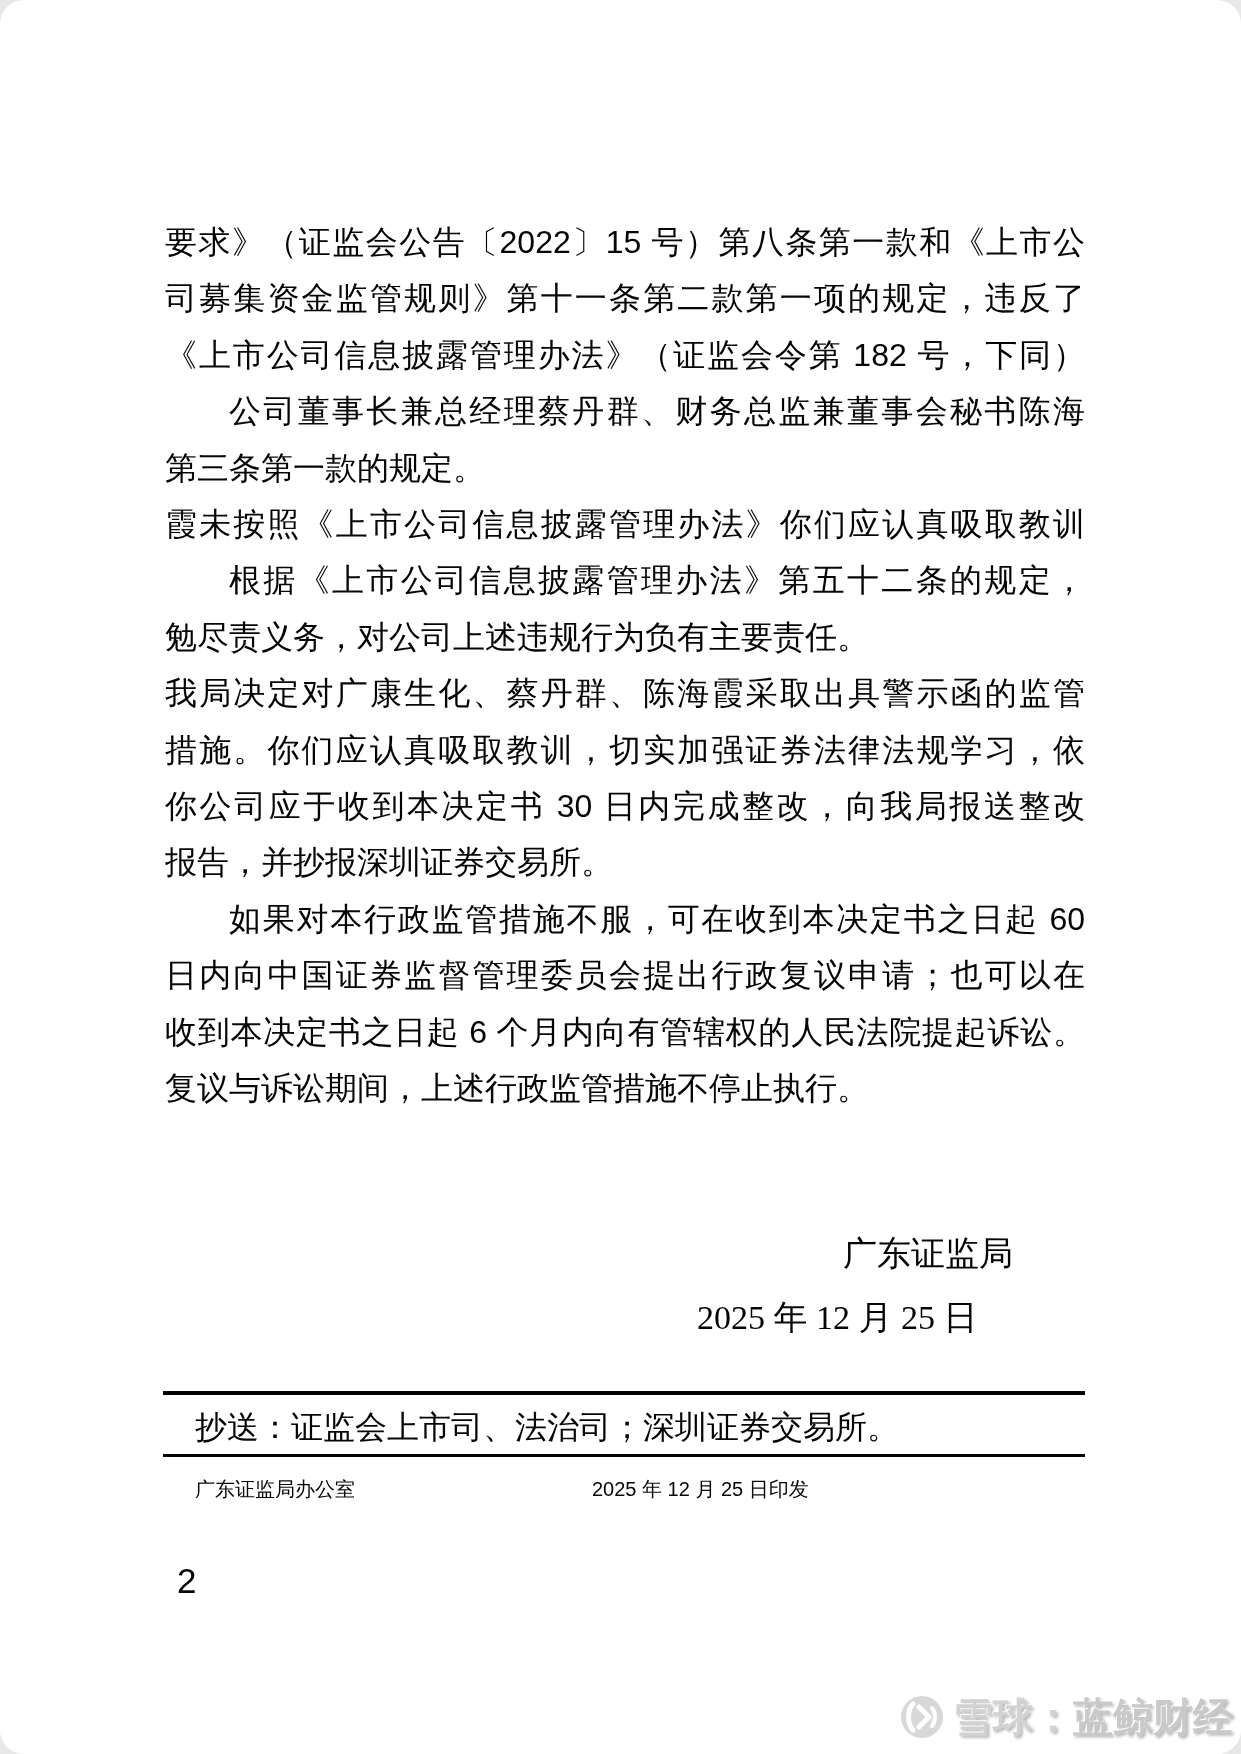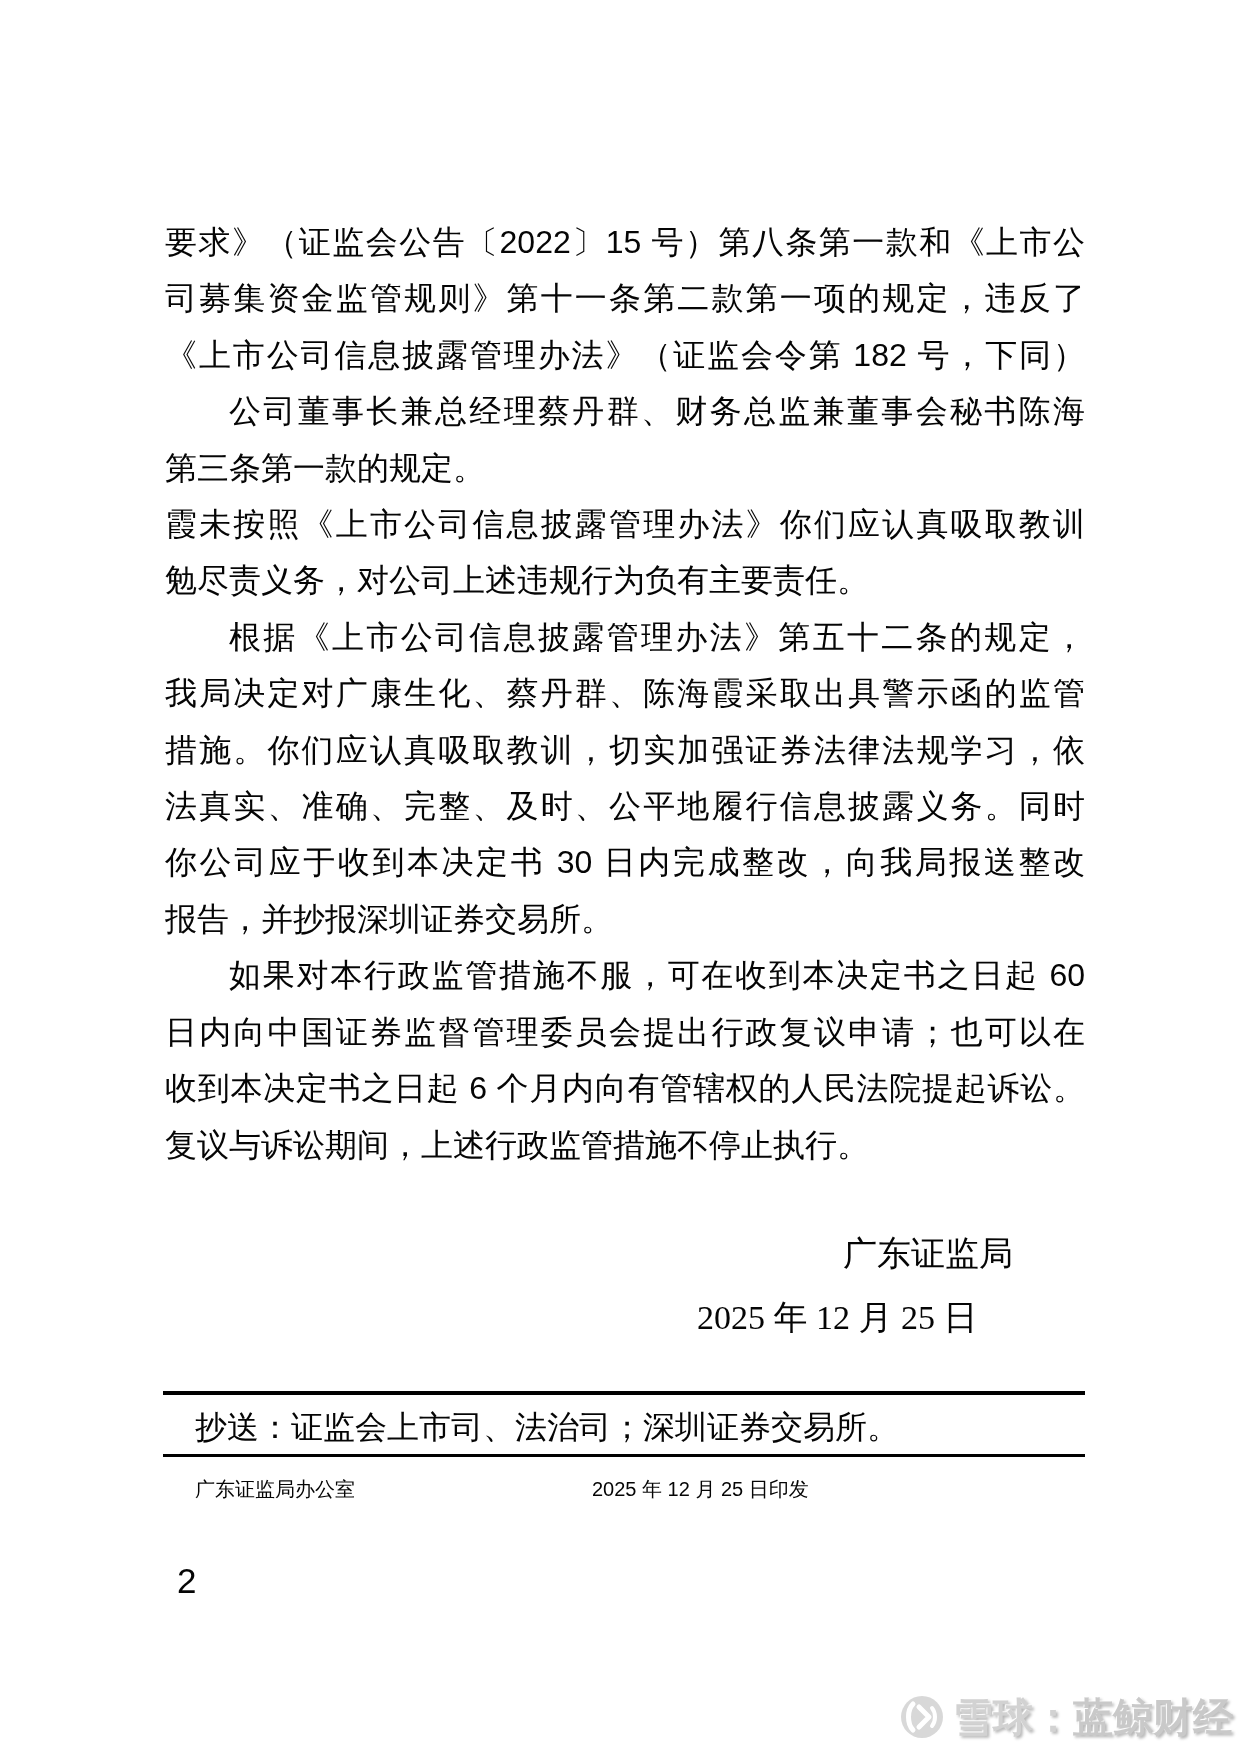--- a/index.html
+++ b/index.html
@@ -4,20 +4,21 @@
 <style>
   html,body{margin:0;padding:0;background:#e8e8e8;}
   .page{
     position:relative;
     width:1241px;height:1754px;
     background:#ffffff;
     margin:0 auto;
     overflow:hidden;
     font-family:"Liberation Sans","DejaVu Sans",sans-serif;
     color:#000000;
+    border-radius:24px;
   }
   
   .body-lines{
     position:absolute;
     left:165px;top:214px;
     width:920px;
     font-size:32px;
     line-height:56.4px;
     color:#050505;
   }
@@ -90,29 +91,28 @@
       <div class="line">司募集资金监管规则》第十一条第二款第一项的规定，违反了</div>
 
       <div class="line">《上市公司信息披露管理办法》（证监会令第 182 号，下同）</div>
 
       <div class="line indent">公司董事长兼总经理蔡丹群、财务总监兼董事会秘书陈海</div>
 
       <div class="line end">第三条第一款的规定。</div>
 
       <div class="line">霞未按照《上市公司信息披露管理办法》你们应认真吸取教训</div>
 
+      <div class="line indent">根据《上市公司信息披露管理办法》第五十二条的规定，</div>
+
       <div class="line end">勉尽责义务，对公司上述违规行为负有主要责任。</div>
-
-      <div class="line indent">根据《上市公司信息披露管理办法》第五十二条的规定，</div>
 
       <div class="line">我局决定对广康生化、蔡丹群、陈海霞采取出具警示函的监管</div>
 
       <div class="line">措施。你们应认真吸取教训，切实加强证券法律法规学习，依</div>
 
-      <div class="line">法真实、准确、完整、及时、公平地履行信息披露义务。同时</div>
 
       <div class="line">你公司应于收到本决定书 30 日内完成整改，向我局报送整改</div>
 
       <div class="line end">报告，并抄报深圳证券交易所。</div>
 
       <div class="line indent">如果对本行政监管措施不服，可在收到本决定书之日起 60</div>
 
       <div class="line">日内向中国证券监督管理委员会提出行政复议申请；也可以在</div>
 
       <div class="line">收到本决定书之日起 6 个月内向有管辖权的人民法院提起诉讼。</div>

